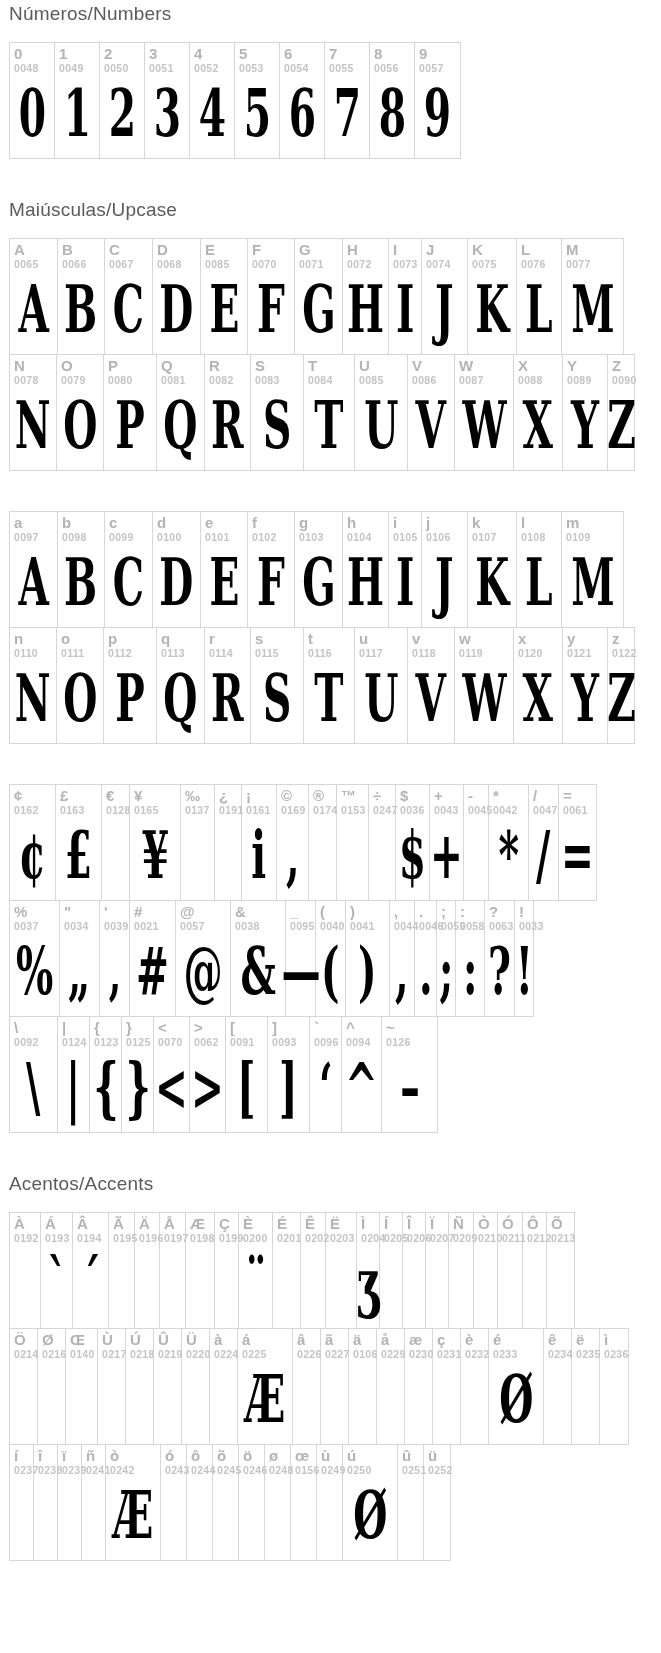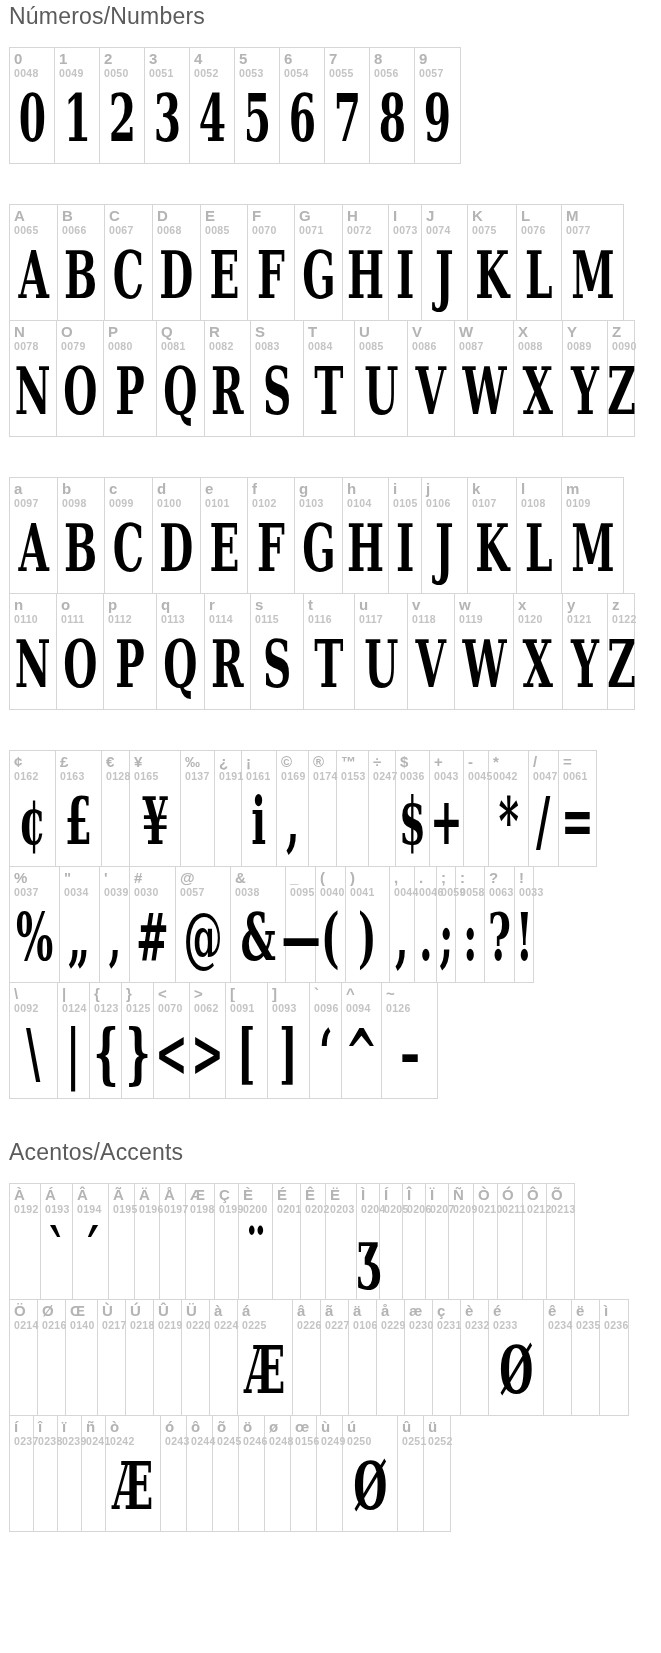--- a/index.html
+++ b/index.html
@@ -1,19 +1,19 @@
 <!DOCTYPE html>
 <html><head>
 <meta charset="utf-8">
 <style>
   html,body{margin:0;padding:0;background:#ffffff;}
   body{font-family:"Liberation Sans",sans-serif;}
   .page{width:661px;box-sizing:border-box;padding:3px 0 16px 9px;background:#ffffff;}
   section.charsec{margin:0 0 40px 0;}
-  h2.sec-title{font-size:23px;font-weight:400;color:#5a5b5d;margin:0 0 17px 0;letter-spacing:.2px;}
+  h2.sec-title{font-size:19px;font-weight:400;color:#5a5b5d;margin:0 0 17px 0;letter-spacing:.2px;}
   .rows{width:max-content;}
   .crow{display:flex;width:max-content;border:1px solid #d6d6d8;background:#ffffff;}
   .crow + .crow{margin-top:-1px;}
   .cell{box-sizing:border-box;height:115px;display:flex;flex-direction:column;overflow:visible;}
   .cell:not(:last-child){border-right:1px solid #d6d6d8;}
   .lbl{padding:3px 0 0 4px;line-height:1.12;min-height:32px;}
   .ch{display:block;font-size:15px;font-weight:bold;color:#b4b4b6;}
   .code{display:block;font-size:10.5px;font-weight:bold;color:#c4c4c6;letter-spacing:.3px;white-space:nowrap;}
   .gzone{flex:1;display:flex;justify-content:center;align-items:flex-end;padding-bottom:13px;overflow:visible;}
   .glyph{font-family:"DejaVu Serif",serif;font-weight:bold;font-size:56px;line-height:1;display:inline-block;
@@ -116,20 +116,21 @@
     </div>
     <div class="gzone">
       <span class="glyph">9</span>
     </div>
   </div>
         </div>
       </div>
   </section>
 
   <section class="charsec">
+    <h2 class="sec-title">Maiúsculas/Upcase</h2>
     <div class="rows">
         <div class="crow">
           <div class="cell" style="width: 48px;">
     <div class="lbl">
       <span class="ch">A</span>
       <span class="code">0065</span>
     </div>
     <div class="gzone">
       <span class="glyph">A</span>
     </div>
@@ -789,21 +790,21 @@
       <span class="ch">'</span>
       <span class="code">0039</span>
     </div>
     <div class="gzone">
       <span class="glyph">‚</span>
     </div>
   </div>
           <div class="cell" style="width: 46px;">
     <div class="lbl">
       <span class="ch">#</span>
-      <span class="code">0030</span>
+      <span class="code">0021</span>
     </div>
     <div class="gzone">
       <span class="glyph">#</span>
     </div>
   </div>
           <div class="cell" style="width: 55px;">
     <div class="lbl">
       <span class="ch">@</span>
       <span class="code">0057</span>
     </div>

